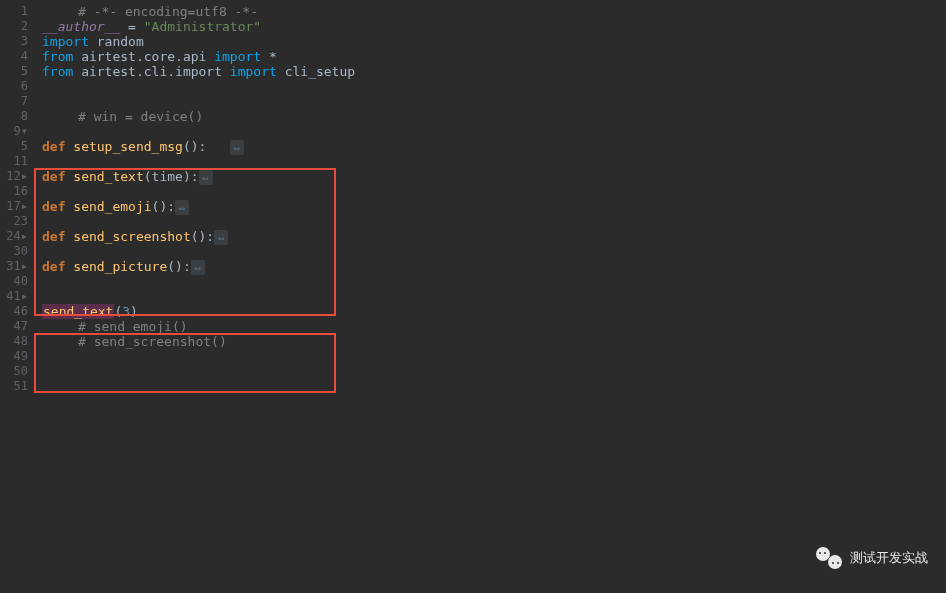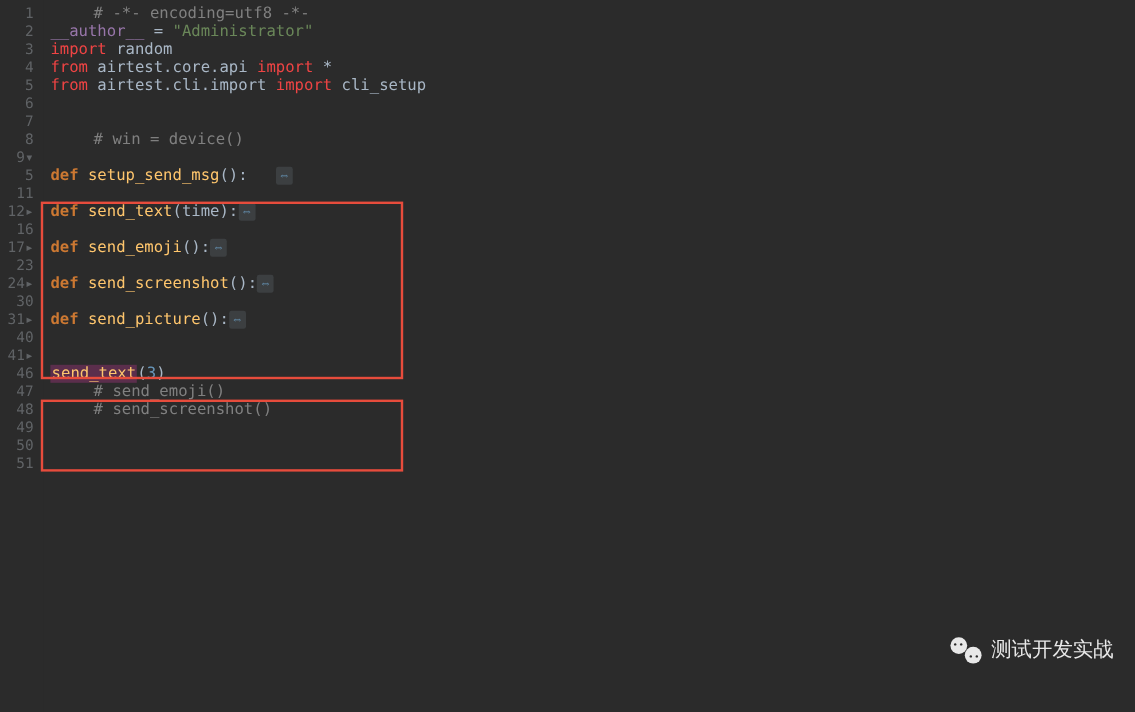--- a/index.html
+++ b/index.html
@@ -32,25 +32,25 @@
   .code {
     flex: 1;
     padding-top: 4px;
     padding-left: 6px;
     line-height: 15px;
     color: #a9b7c6;
     position: relative;
   }
   .line { height: 15px; white-space: pre; }
   .c-comment { color: #808080; margin-left: 36px; }
-  .c-keyword { color: #ef4444; }
+  .c-keyword { color: #0ea5e9; }
   .c-def { color: #cc7832; font-weight: bold; }
   .c-func { color: #ffc66d; }
   .c-string { color: #6a8759; }
-  .c-selfattr { color: #9876aa; }
+  .c-selfattr { color: #9876aa; font-style: italic; }
   .c-num { color: #6897bb; }
   .fold-icon {
     display: inline-block;
     font-family: sans-serif;
     font-size: 10px;
     color: #6897bb;
     background: #3c3f41;
     padding: 0 2px;
     border-radius: 2px;
     vertical-align: middle;
@@ -61,27 +61,27 @@
     padding: 0 1px;
   }
   .red-box {
     position: absolute;
     border: 2px solid #e74c3c;
     pointer-events: none;
   }
   .watermark {
     position: absolute;
     right: 18px;
-    bottom: 40px;
+    bottom: 24px;
     display: flex;
     align-items: center;
     gap: 8px;
     color: #e8e8e8;
     font-family: "Microsoft YaHei", sans-serif;
-    font-size: 17px;
+    font-size: 13px;
     font-weight: 500;
     justify-content: flex-end;
   }
   .wm-icon {
     width: 26px; height: 22px;
     position: relative;
   }
   .wm-icon .bubble {
     position: absolute;
     border-radius: 50%;

